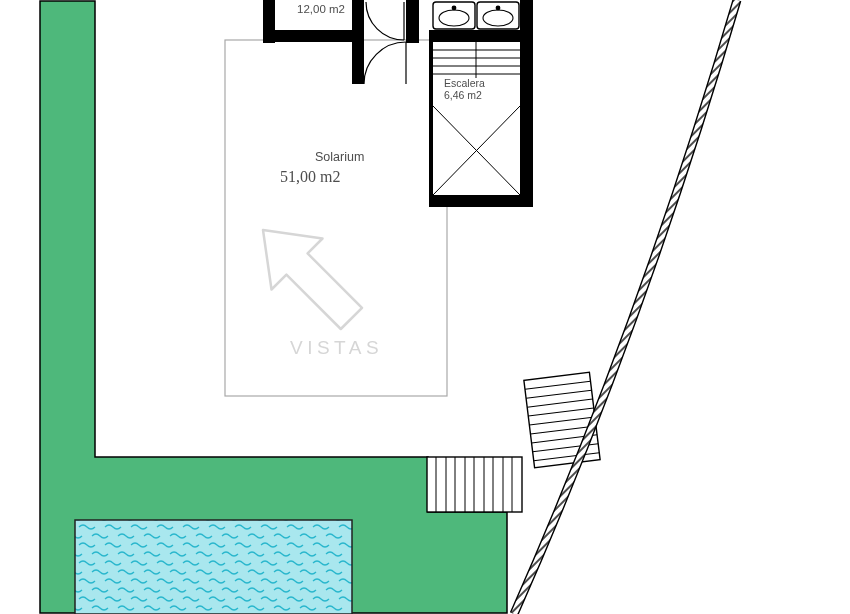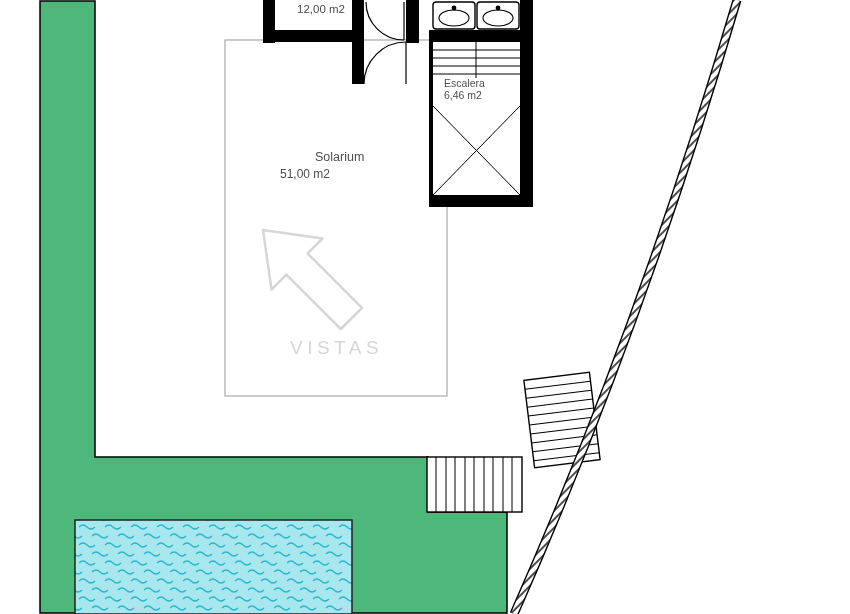--- a/index.html
+++ b/index.html
@@ -13,21 +13,21 @@
   .stage { position:absolute; inset:0; width:754px; height:614px; }
   svg.plan { position:absolute; left:0; top:0; }
   .label {
     position:absolute;
     color:var(--label-text,#4d4d4d);
     white-space:nowrap;
     line-height:1.15;
   }
   .lbl-room-top   { left:297px; top:3px;   font-size:11.5px; }
   .lbl-solarium   { left:280px; top:150px; font-size:12.5px;margin-left:35px; }
-  .lbl-solarium-a { left:280px; top:168px; font-size:12px; }
+  .lbl-solarium-a { left:280px; top:168px; font-size:16px;font-family:Liberation Serif, serif; }
   .lbl-escalera-group { left:444px; top:77px; width:76px; font-size:10.5px; position:absolute; }
   .lbl-escalera-group .line { color:var(--label-text,#4d4d4d); }
   .lbl-vistas {
     left:290px; top:337px;
     font-size:19px; letter-spacing:4.5px;
     color:var(--watermark,#d6d6d6);
   }
   .wave { stroke:var(--pool-wave,#29b7cd); stroke-width:1.3; fill:none; }
   .wallfill { fill:var(--wall,#000000); }
   .thinline { stroke:var(--thin-line,#a8a8a8); stroke-width:1.2; fill:none; }

